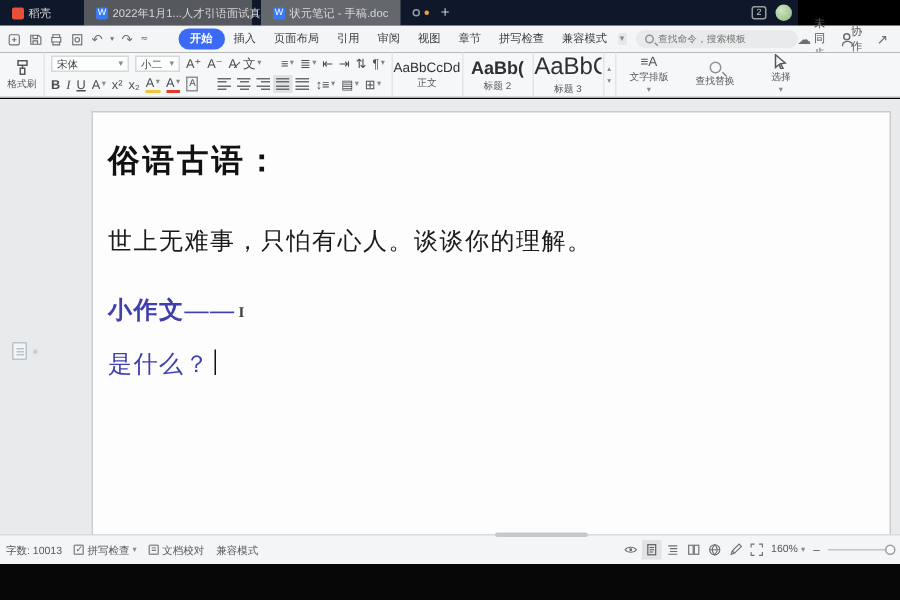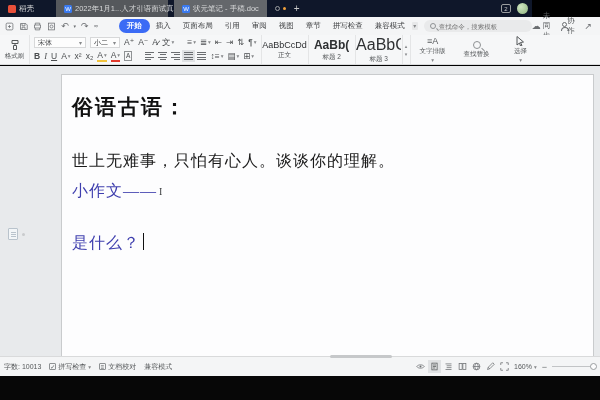--- a/index.html
+++ b/index.html
@@ -92,21 +92,21 @@
   .bigbtn .lens::after { left:7px; top:7px; width:4px; }
 
   
   .docarea { position:absolute; left:0; top:66px; width:600px; height:290px; background:#e8eaec; }
   .page { position:absolute; left:61px; top:8px; width:533px; height:282px; background:#fdfdfe;
           border:1px solid #c9cbcd; border-bottom:none; }
   .dline { position:absolute; left:10px; white-space:nowrap;
            font-family:"Liberation Serif","DejaVu Serif",serif; }
   .dhead { top:18px; font-size:21px; font-weight:bold; color:#111; letter-spacing:2px; }
   .dpara { top:76px; font-size:16px; color:#1a1a1a; letter-spacing:1px; }
-  .dblue1 { top:106px; font-size:16px; color:#3f3fae; letter-spacing:1px; }
+  .dblue1 { top:122px; font-size:16px; color:#3f3fae; letter-spacing:1px;font-weight:bold; }
   .dblue2 { top:158px; font-size:16px; color:#3f3fae; letter-spacing:1px; }
   .ibeam { display:inline-block; font-family:"Liberation Serif",serif; font-size:10px; color:#3c3e40;
            margin-left:2px; vertical-align:1px; }
   .caret { display:inline-block; width:1px; height:17px; background:#111; margin-left:3px; vertical-align:-2px; }
   .margin-note { position:absolute; left:8px; top:162px; display:flex; align-items:center; gap:4px; }
   .mdoc { width:10px; height:12px; border:1px solid #b9c3cc; border-radius:1px; background:#f3f6f8; position:relative; }
   .mdoc::after { content:""; position:absolute; left:2px; top:3px; width:5px; height:1px;
                  background:#b9c3cc; box-shadow:0 2px 0 #b9c3cc, 0 4px 0 #b9c3cc; }
   .mdot { width:3px; height:3px; background:#c9cbcd; border-radius:50%; }
 

